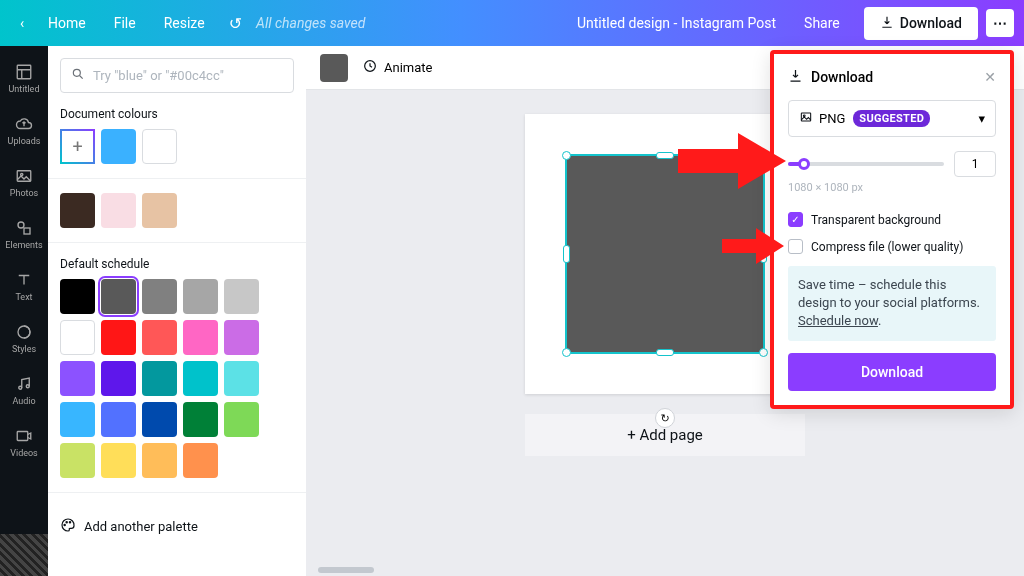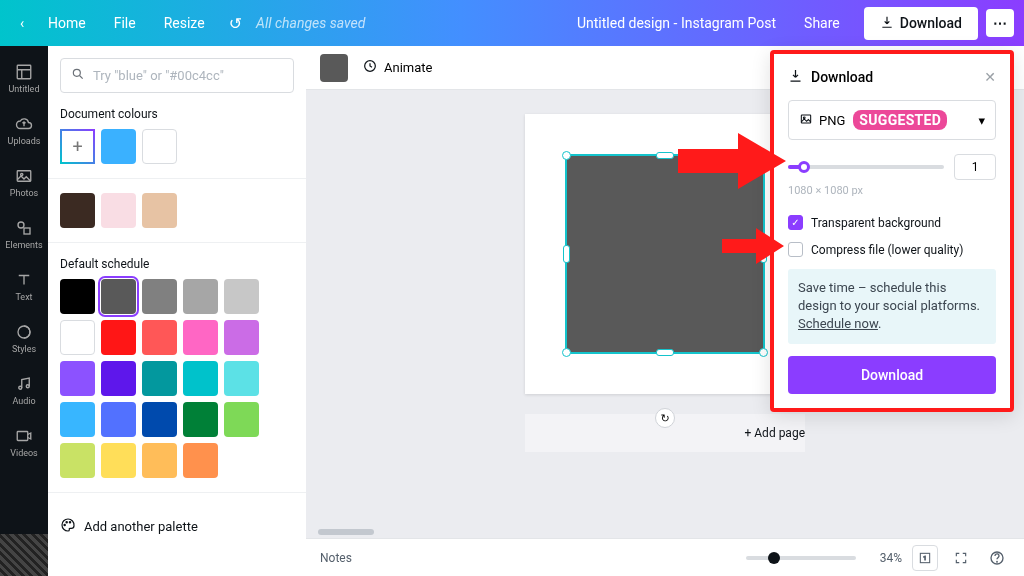--- a/index.html
+++ b/index.html
@@ -38,36 +38,36 @@
 .stage{flex:1;display:flex;flex-direction:column;align-items:center;padding:24px 0 8px;overflow:auto}
 .artboard{width:280px;height:280px;background:#fff;position:relative;box-shadow:0 1px 3px rgba(0,0,0,.12)}
 .shape{position:absolute;left:42px;top:42px;width:196px;height:196px;background:#595959;outline:2px solid #14c4cc}
 .handle{position:absolute;width:9px;height:9px;background:#fff;border:1px solid #14c4cc;border-radius:50%}
 .h-tl{left:-5px;top:-5px}.h-tr{right:-5px;top:-5px}.h-bl{left:-5px;bottom:-5px}.h-br{right:-5px;bottom:-5px}
 .h-tm{left:calc(50% - 9px);top:-4px;width:18px;height:7px;border-radius:3px}
 .h-bm{left:calc(50% - 9px);bottom:-4px;width:18px;height:7px;border-radius:3px}
 .h-ml{left:-4px;top:calc(50% - 9px);width:7px;height:18px;border-radius:3px}
 .h-mr{right:-4px;top:calc(50% - 9px);width:7px;height:18px;border-radius:3px}
 .rot{position:absolute;left:calc(50% - 10px);bottom:-34px;width:20px;height:20px;background:#fff;border:1px solid #d0d3d8;border-radius:50%;display:flex;align-items:center;justify-content:center;font-size:11px}
-.add-page{margin-top:20px;width:280px;text-align:right;font-size:12px;color:#0e1318;cursor:pointer;padding:12px 0;background:rgba(255,255,255,.4)}
+.add-page{margin-top:20px;width:280px;text-align:center;font-size:15px;color:#0e1318;cursor:pointer;padding:12px 0;background:rgba(255,255,255,.4)}
 .scrollbar-x{height:12px;display:flex;align-items:center;padding:0 12px}
 .scrollbar-x .thumb{width:56px;height:6px;background:#c3c8cf;border-radius:3px}
 .bottombar{height:38px;background:#fff;border-top:1px solid #e3e5e8;display:flex;align-items:center;padding:0 14px;gap:10px;font-size:12px;color:#55606c}
 .bottombar .notes{flex:1}
 .slider{width:110px;height:4px;background:#d9dce0;border-radius:2px;position:relative}
 .slider .knob{position:absolute;left:22px;top:-4px;width:12px;height:12px;background:#0e1318;border-radius:50%}
 .zoom-v{min-width:36px;text-align:right}
 .ico-btn{width:26px;height:26px;border:1px solid #d9dce0;border-radius:4px;display:flex;align-items:center;justify-content:center;cursor:pointer}
 
 .dl-overlay{position:absolute;right:10px;top:50px;width:244px;background:#fff;border-radius:4px;box-shadow:0 4px 20px rgba(0,0,0,.12);padding:14px;z-index:10;border:4px solid #ff1a1a}
 .dl-head{display:flex;align-items:center;gap:8px;font-size:14px;font-weight:500;margin-bottom:14px}
 .dl-close{margin-left:auto;color:#9aa0a6;cursor:pointer}
 .dl-label{font-size:11px;color:#0e1318;margin-bottom:6px}
 .select{border:1px solid #d9dce0;border-radius:4px;padding:9px 10px;display:flex;align-items:center;font-size:13px;margin-bottom:14px;cursor:pointer}
-.badge{background:#ec4899;color:#fff;font-size:14px;font-weight:700;padding:2px 6px;border-radius:8px;margin-left:8px;letter-spacing:.3px}
+.badge{background:#6d28d9;color:#fff;font-size:11px;font-weight:700;padding:2px 6px;border-radius:8px;margin-left:8px;letter-spacing:.3px}
 .size-row{display:flex;align-items:center;gap:10px;margin-bottom:4px}
 .size-row .sz-slider{flex:1;height:4px;background:#d9dce0;border-radius:2px;position:relative}
 .size-row .sz-slider .fill{position:absolute;left:0;top:0;bottom:0;width:10%;background:#8b3dff;border-radius:2px}
 .size-row .sz-slider .k{position:absolute;left:10%;top:-4px;width:12px;height:12px;background:#fff;border:3px solid #8b3dff;border-radius:50%;margin-left:-6px}
 .size-row input{width:42px;border:1px solid #d9dce0;border-radius:4px;padding:5px;text-align:center;font-size:12px}
 .dims{font-size:11px;color:#aeb5bd;margin-bottom:18px}
 .check-row{display:flex;align-items:center;gap:8px;font-size:12px;color:#0e1318;margin-bottom:12px;cursor:pointer}
 .cb{width:15px;height:15px;border:1px solid #b8bec7;border-radius:3px;display:flex;align-items:center;justify-content:center}
 .cb.on{background:#8b3dff;border-color:#8b3dff;color:#fff;font-size:10px}
 .tip-box{background:#e8f6f9;padding:10px;font-size:13px;line-height:1.4;color:#3c4650;border-radius:3px;margin-bottom:12px}
@@ -244,45 +244,20 @@
           <div class="handle h-ml"></div>
           <div class="handle h-mr"></div>
         </div>
         <div class="rot">↻</div>
       </div>
       <div class="add-page">+ Add page</div>
     </div>
     <div class="scrollbar-x">
         <div class="thumb"></div>
       </div>
-    <div class="bottombar">
-      <span class="notes">Notes</span>
-      <div class="slider">
-          <div class="knob"></div>
-        </div>
-      <span class="zoom-v">34%</span>
-      <div class="ico-btn">
-          <svg width="14" height="14" viewBox="0 0 24 24" fill="none" stroke="#55606c" stroke-width="1.8">
-            <rect x="4" y="4" width="16" height="16"></rect>
-            <text x="12" y="16" font-size="10" text-anchor="middle" fill="#55606c">1</text>
-          </svg>
-        </div>
-      <div class="ico-btn" style="border:none">
-          <svg width="14" height="14" viewBox="0 0 24 24" fill="none" stroke="#55606c" stroke-width="2">
-            <path d="M4 9V4h5M20 9V4h-5M4 15v5h5M20 15v5h-5"></path>
-          </svg>
-        </div>
-      <div class="ico-btn" style="border:none">
-          <svg width="16" height="16" viewBox="0 0 24 24" fill="none" stroke="#55606c" stroke-width="2">
-            <circle cx="12" cy="12" r="9"></circle>
-            <path d="M9 9a3 3 0 115 2c-1 1-2 1.5-2 3"></path>
-            <circle cx="12" cy="17.5" r=".5" fill="#55606c"></circle>
-          </svg>
-        </div>
-    </div>
   </div>
 </div>
 
 <div class="dl-overlay">
   <div class="dl-head">
     <span><svg width="15" height="15" viewBox="0 0 24 24" fill="none" stroke="#0e1318" stroke-width="2">
           <path d="M12 3v12m0 0l-4-4m4 4l4-4M4 21h16"></path>
         </svg></span>
     <span>Download</span>
     <span class="dl-close">✕</span>

